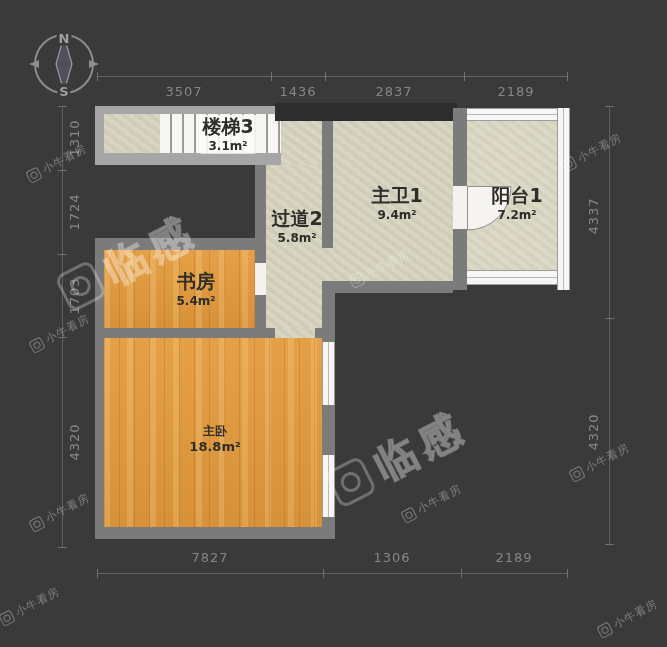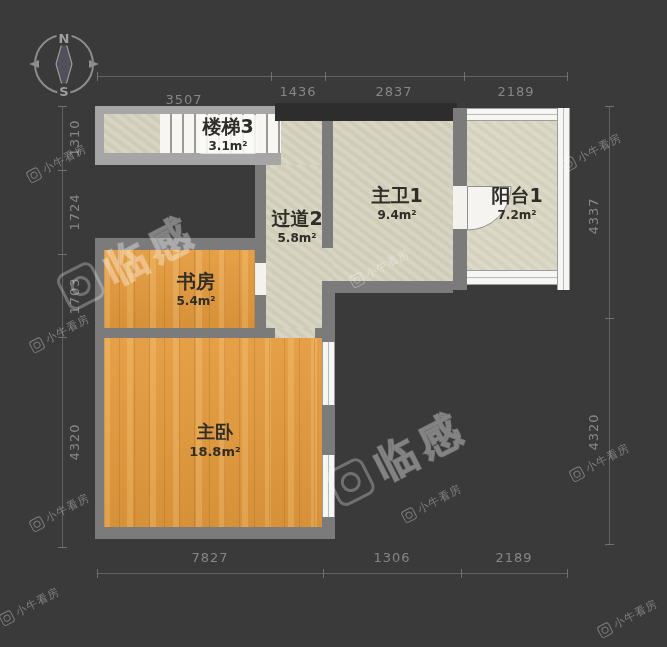--- a/index.html
+++ b/index.html
@@ -22,21 +22,21 @@
       repeating-linear-gradient(90deg,rgba(255,224,160,0.22) 0 6px,rgba(0,0,0,0) 6px 23px),
       linear-gradient(180deg,rgba(255,255,255,0.06),rgba(0,0,0,0.06));}
   .treads{position:absolute;background:repeating-linear-gradient(90deg,#f7f6f3 0 10px,#9a9a9a 10px 12px);}
   
   .win-h{position:absolute;background:linear-gradient(to bottom,#9d9d9d 0,#9d9d9d 1px,#f6f6f4 1px,#f6f6f4 45%,#b9b9b9 45%,#b9b9b9 55%,#f6f6f4 55%,#f6f6f4 calc(100% - 1px),#9d9d9d calc(100% - 1px));}
   .win-v{position:absolute;background:linear-gradient(to right,#9d9d9d 0,#9d9d9d 1px,#f6f6f4 1px,#f6f6f4 45%,#b9b9b9 45%,#b9b9b9 55%,#f6f6f4 55%,#f6f6f4 calc(100% - 1px),#9d9d9d calc(100% - 1px));}
   
   .room-label{position:absolute;transform:translate(-50%,-50%);text-align:center;color:#2e2d28;line-height:1.25;white-space:nowrap;}
   .room-name{font-size:19px;font-weight:700;}
   .room-area{font-size:12px;font-weight:600;}
-  .room-label.big .room-name{font-size:18px;}
+  .room-label.big .room-name{font-size:12px;}
   .room-label.big .room-area{font-size:13px;}
   .room-label.backed{background:rgba(250,250,247,0.88);padding:0 3px;border-radius:2px;}
   
   .dim-h{position:absolute;height:1px;background:#6d6d6d;opacity:.8;}
   .dim-v{position:absolute;width:1px;background:#6d6d6d;opacity:.8;}
   .tick-v{position:absolute;width:1px;height:9px;background:#787878;opacity:.9;}
   .tick-h{position:absolute;width:9px;height:1px;background:#787878;opacity:.9;}
   .dim-label{position:absolute;transform:translate(-50%,-50%);color:#979797;font-size:13px;letter-spacing:1px;opacity:.82;white-space:nowrap;}
   .dim-label.rot{transform:translate(-50%,-50%) rotate(-90deg);}
   
@@ -126,21 +126,21 @@
     <div class="room-name">主卧</div>
     <div class="room-area">18.8m²</div>
   </div>
 
   <div class="dim-h" style="left:97px;top:76px;width:471px;"></div>
   <div class="tick-v" style="left:97px;top:72px;"></div>
   <div class="tick-v" style="left:271px;top:72px;"></div>
   <div class="tick-v" style="left:325px;top:72px;"></div>
   <div class="tick-v" style="left:464px;top:72px;"></div>
   <div class="tick-v" style="left:567px;top:72px;"></div>
-  <div class="dim-label" style="left:184px;top:91px;margin-top:8px;">3507</div>
+  <div class="dim-label" style="left:184px;top:91px;">3507</div>
   <div class="dim-label" style="left:298px;top:91px;">1436</div>
   <div class="dim-label" style="left:394px;top:91px;">2837</div>
   <div class="dim-label" style="left:516px;top:91px;">2189</div>
 
   <div class="dim-h" style="left:97px;top:573px;width:471px;"></div>
   <div class="tick-v" style="left:97px;top:569px;"></div>
   <div class="tick-v" style="left:323px;top:569px;"></div>
   <div class="tick-v" style="left:461px;top:569px;"></div>
   <div class="tick-v" style="left:567px;top:569px;"></div>
   <div class="dim-label" style="left:210px;top:557px;">7827</div>

